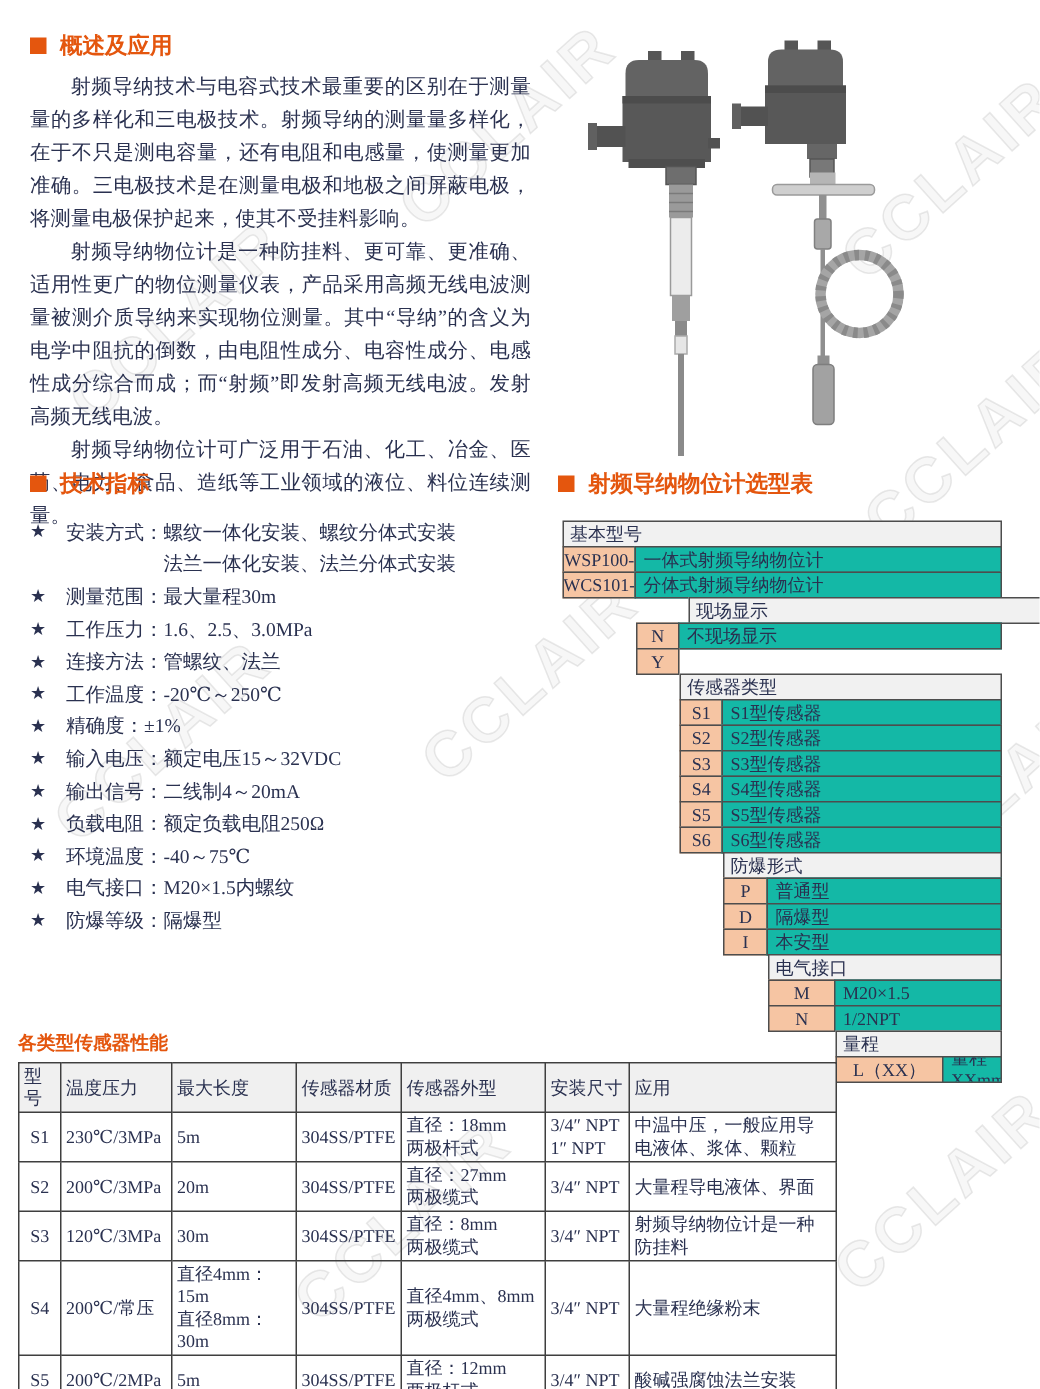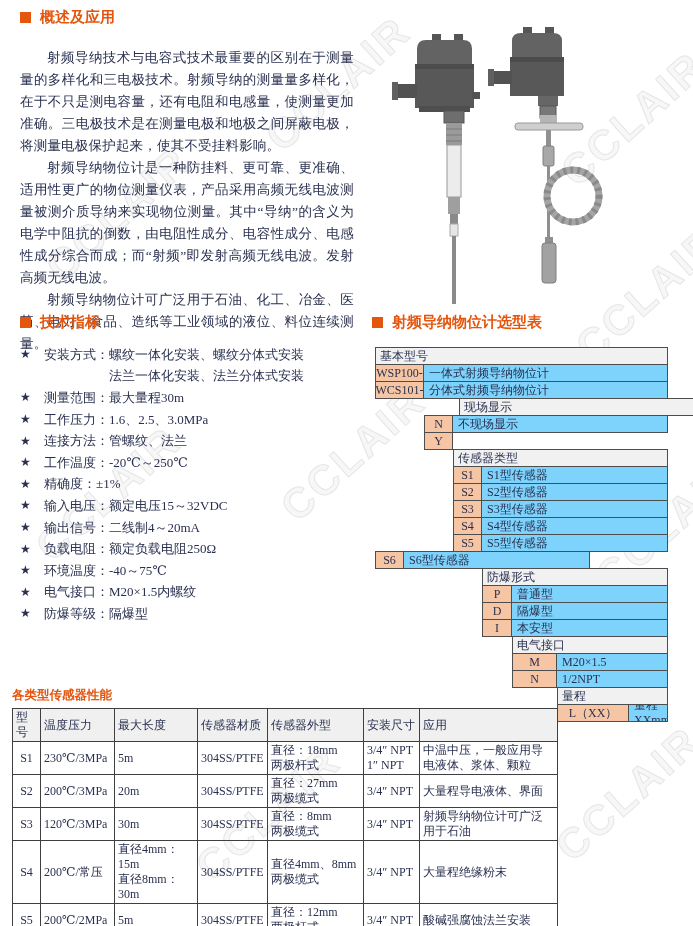--- a/index.html
+++ b/index.html
@@ -35,21 +35,21 @@
   
   #selector-table{position:absolute;left:375px;top:347px;width:293px;}
   .sel-row{display:flex;height:18px;margin-top:-1px;}
   .sel-row:first-child{margin-top:0;}
   .sel-cell{
     border:1px solid #4d4d4d;box-sizing:border-box;
     font-size:12px;line-height:15px;display:flex;align-items:center;overflow:hidden;
   }
   .sel-header{flex:1;background:#f1f1f1;padding-left:4px;}
   .sel-code{background:#f6c5a3;justify-content:center;margin-right:-1px;flex:0 0 auto;}
-  .sel-label{flex:1;background:#7dd3fc;padding-left:5px;font-family:Liberation Serif, serif;}
+  .sel-label{flex:1;background:#14b8a6;padding-left:5px;font-family:Liberation Serif, serif;}
   
   #sensor-section{position:absolute;left:12px;top:687px;}
   #sensor-title{
     font-family:"Liberation Sans","DejaVu Sans",sans-serif;
     font-size:12.5px;font-weight:bold;color:#e4560e;margin:0 0 4px 0;
   }
   #sensor-table{border-collapse:collapse;table-layout:fixed;width:545px;font-size:12px;}
   #sensor-table th,#sensor-table td{
     border:1px solid #3f3f3f;padding:1px 3px;line-height:15px;
     vertical-align:middle;text-align:left;font-weight:normal;overflow:hidden;
@@ -69,21 +69,21 @@
     <div class="watermark" style="left: 250px; top: 60px;">CCLAIR</div>
     <div class="watermark" style="left: 545px; top: 95px;">CCLAIR</div>
     <div class="watermark" style="left: 20px; top: 470px;">CCLAIR</div>
     <div class="watermark" style="left: 265px; top: 430px;">CCLAIR</div>
     <div class="watermark" style="left: 560px; top: 270px;">CCLAIR</div>
     <div class="watermark" style="left: 580px; top: 500px;">CCLAIR</div>
     <div class="watermark" style="left: 180px; top: 790px;">CCLAIR</div>
     <div class="watermark" style="left: 540px; top: 770px;">CCLAIR</div>
   </div>
 
-<div class="section-title" style="left:20px;top:8px;">
+<div class="section-title" style="left:20px;top:21px;">
   <span class="bullet-square"></span>
   <span>概述及应用</span>
 </div>
 <div id="overview-paragraphs">
   <p>射频导纳技术与电容式技术最重要的区别在于测量量的多样化和三电极技术。射频导纳的测量量多样化，在于不只是测电容量，还有电阻和电感量，使测量更加准确。三电极技术是在测量电极和地极之间屏蔽电极，将测量电极保护起来，使其不受挂料影响。</p>
   <p>射频导纳物位计是一种防挂料、更可靠、更准确、适用性更广的物位测量仪表，产品采用高频无线电波测量被测介质导纳来实现物位测量。其中“导纳”的含义为电学中阻抗的倒数，由电阻性成分、电容性成分、电感性成分综合而成；而“射频”即发射高频无线电波。发射高频无线电波。</p>
   <p>射频导纳物位计可广泛用于石油、化工、冶金、医药、电力、食品、造纸等工业领域的液位、料位连续测量。</p>
 </div>
 
 <svg id="product-illustration" width="294" height="286" viewBox="0 0 294 286">
@@ -234,21 +234,21 @@
       <div class="sel-cell sel-label">S3型传感器</div>
     </div>
     <div class="sel-row" style="margin-left: 78px; width: 215px;">
       <div class="sel-cell sel-code" style="width: 29px;">S4</div>
       <div class="sel-cell sel-label">S4型传感器</div>
     </div>
     <div class="sel-row" style="margin-left: 78px; width: 215px;">
       <div class="sel-cell sel-code" style="width: 29px;">S5</div>
       <div class="sel-cell sel-label">S5型传感器</div>
     </div>
-    <div class="sel-row" style="width: 215px;">
+    <div class="sel-row" style="margin-left: 78px; width: 215px;">
       <div class="sel-cell sel-code" style="width: 29px;">S6</div>
       <div class="sel-cell sel-label">S6型传感器</div>
     </div>
     <div class="sel-row" style="margin-left: 107px; width: 186px;">
       <div class="sel-cell sel-header">防爆形式</div>
     </div>
     <div class="sel-row" style="margin-left: 107px; width: 186px;">
       <div class="sel-cell sel-code" style="width: 30px;">P</div>
       <div class="sel-cell sel-label">普通型</div>
     </div>
@@ -344,21 +344,21 @@
             <span class="cell-line">30m</span>
           </td>
           <td>304SS/PTFE</td>
           <td>
             <span class="cell-line">直径：8mm</span>
             <span class="cell-line">两极缆式</span>
           </td>
           <td>
             <span class="cell-line">3/4″ NPT</span>
           </td>
-          <td>射频导纳物位计可广泛用于石油</td>
+          <td>射频导纳物位计是一种防挂料</td>
         </tr>
         <tr>
           <td class="model">S4</td>
           <td>200℃/常压</td>
           <td>
             <span class="cell-line">直径4mm：15m</span>
             <span class="cell-line">直径8mm：30m</span>
           </td>
           <td>304SS/PTFE</td>
           <td>

